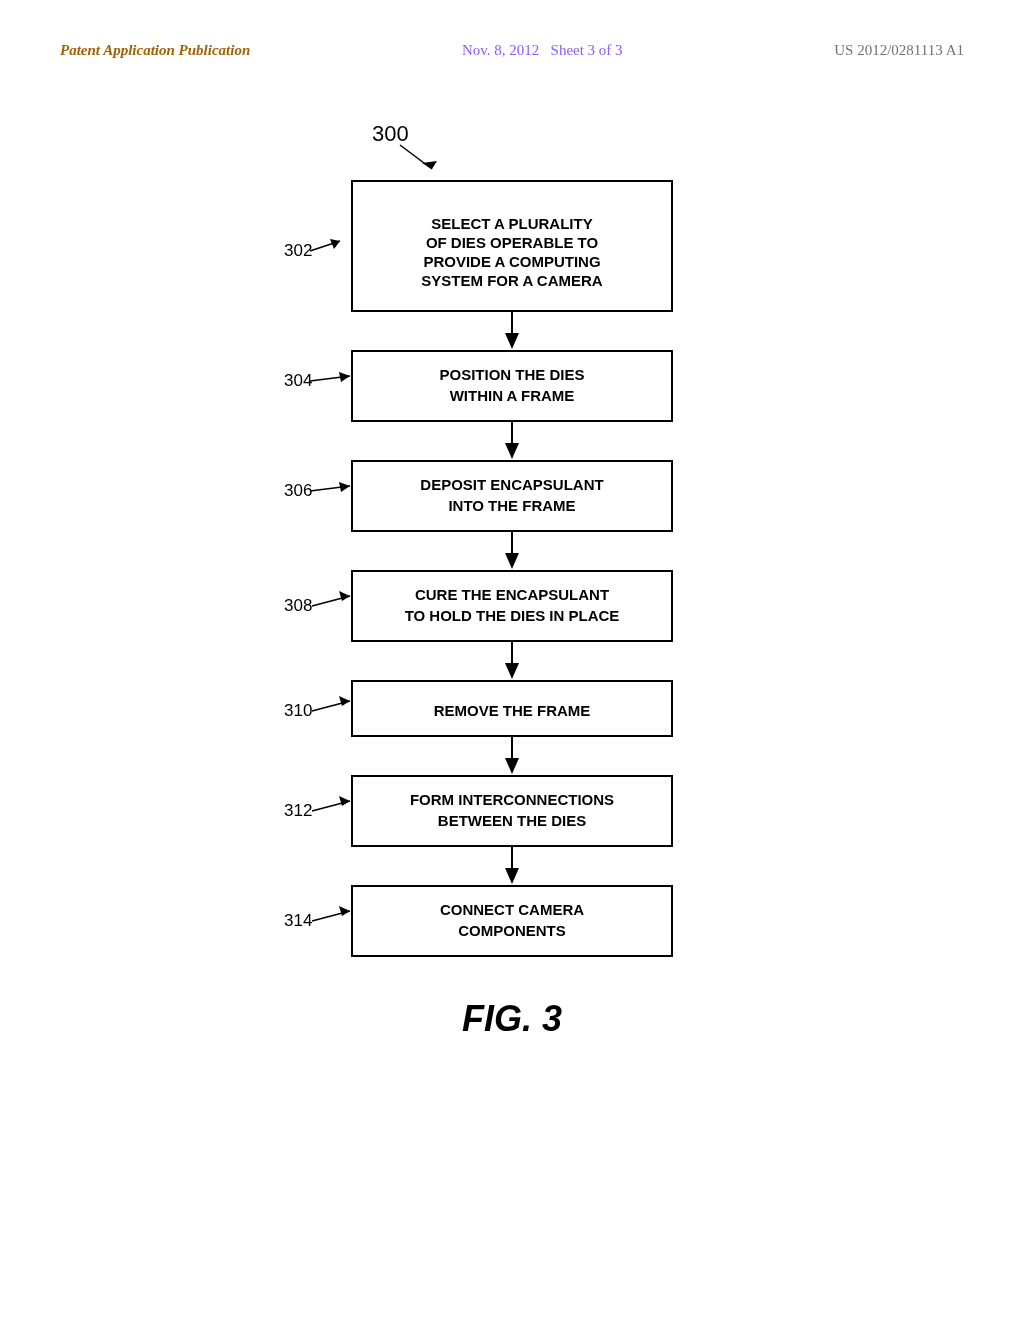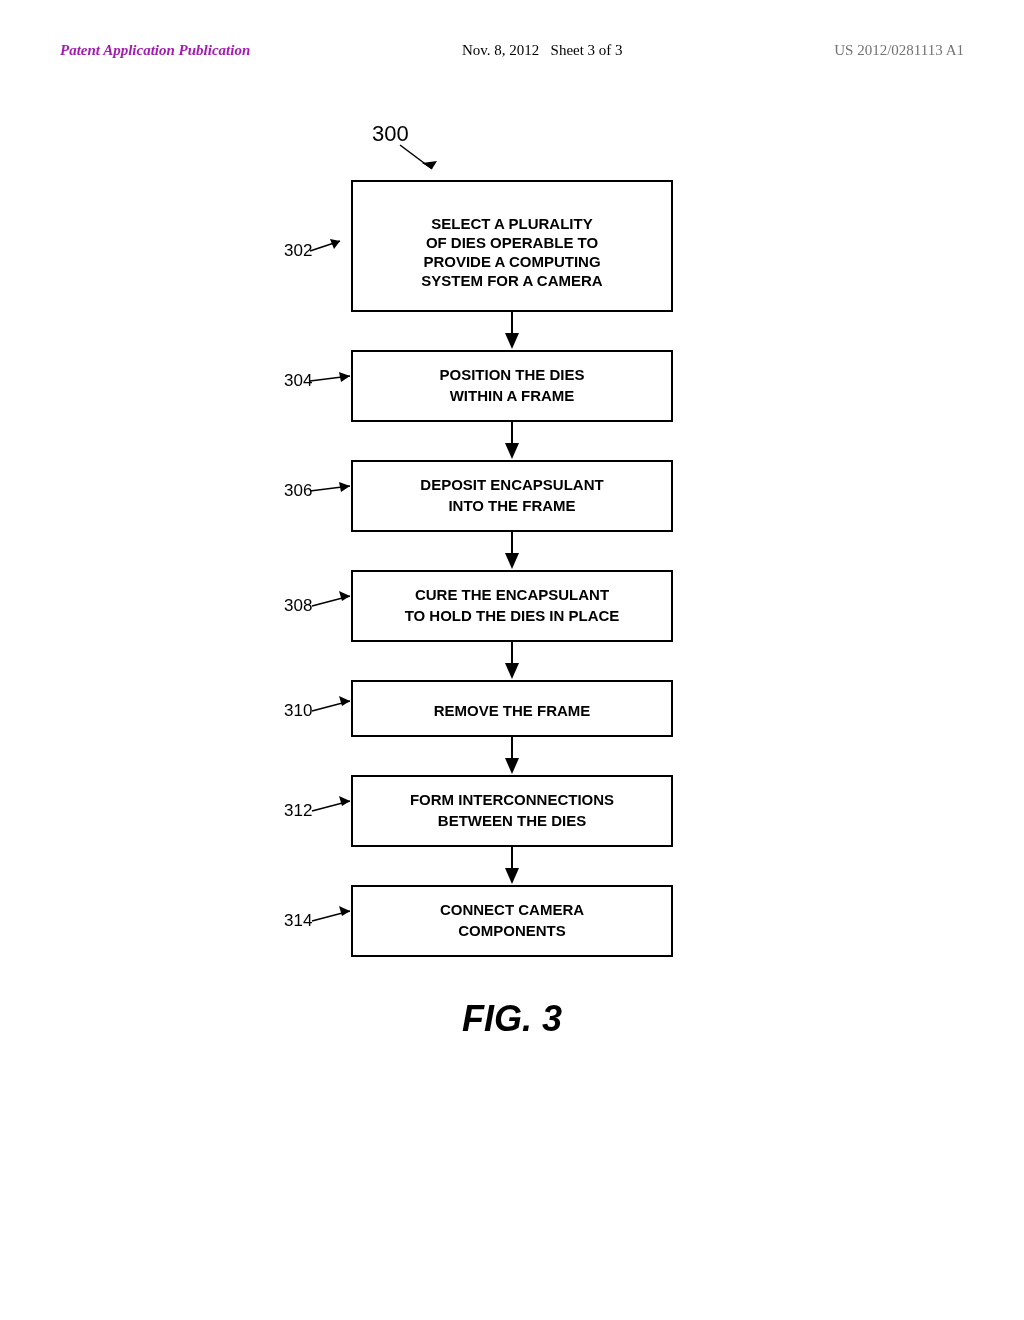--- a/index.html
+++ b/index.html
@@ -22,27 +22,27 @@
       justify-content: space-between;
       align-items: flex-start;
       padding: 40px 60px 20px 60px;
       border-bottom: none;
     }
 
     .header-left {
       font-size: 15px;
       font-weight: bold;
       font-style: italic;
-      color: #a21caf;
+      color: #a16207;
       line-height: 1.4;
     }
 
     .header-center {
       font-size: 15px;
-      color: #000000;
+      color: #8b5cf6;
       text-align: center;
       line-height: 1.4;
     }
 
     .header-right {
       font-size: 15px;
       color: #737373;
       text-align: right;
       line-height: 1.4;
     }

